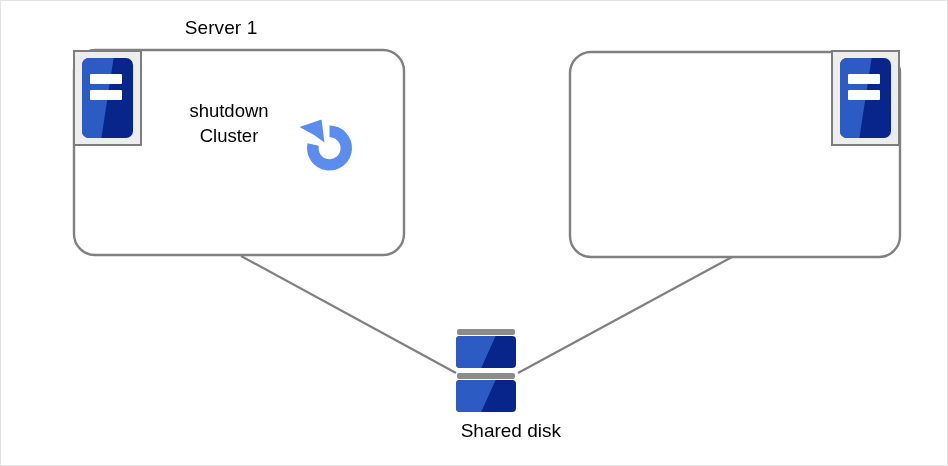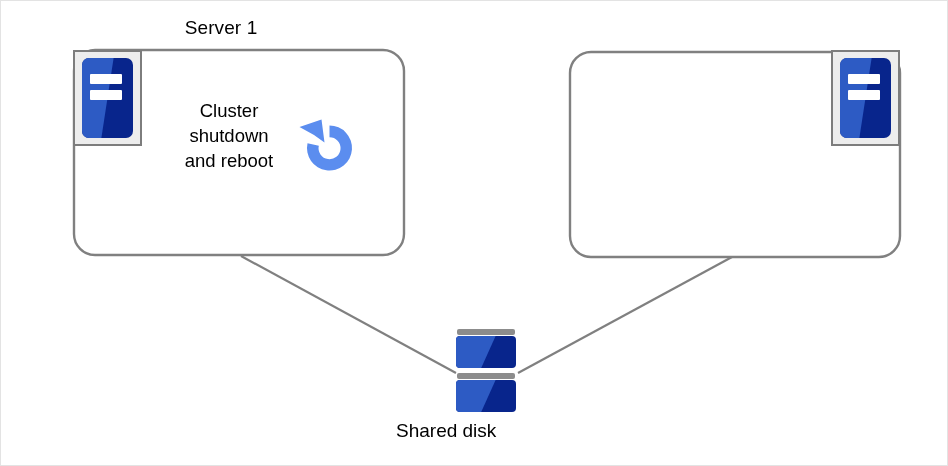--- a/index.html
+++ b/index.html
@@ -34,26 +34,26 @@
     color: #000000;
     text-align: center;
     white-space: nowrap;
     letter-spacing: 0.1px;
   }
   #server1-title { left: 130px; top: 16px; width: 180px; }
   #server2-title { left: 622px; top: 16px; width: 180px; }
 
   #disk-title {
     position: absolute;
-    left: 395px;
+    left: 380px;
     top: 419px;
     width: 180px;
     font-size: 19px;
     color: #000000;
-    text-align: left;
+    text-align: right;
     white-space: nowrap;
   }
 
   #cluster-text {
     position: absolute;
     left: 158px;
     top: 97px;
     width: 140px;
     font-size: 18.5px;
     line-height: 25px;
@@ -169,23 +169,22 @@
 
   <div class="server-icon" id="server1-icon">
     <div class="server-icon-body">
       <div class="server-icon-sheen"></div>
       <div class="server-bar bar-a"></div>
       <div class="server-bar bar-b"></div>
     </div>
   </div>
 
   <div id="cluster-text">
+    <div>shutdown</div>
     <div>Cluster</div>
-    <div>shutdown</div>
-    <div>and reboot</div>
   </div>
 
   <svg id="reboot-icon" viewBox="0 0 72 66" xmlns="http://www.w3.org/2000/svg">
     <path fill="#5b8def" d="M36.5 10.5
              a22.5 22.5 0 1 1 -22.0 17.8
              l 11.3 2.5
              a11.0 11.0 0 1 0 10.7 -8.6
              z"></path>
     <path fill="#5b8def" d="M6.5 12.0 L28.5 4.5 L31.5 27.5 L21.0 20.0 Z"></path>
   </svg>

